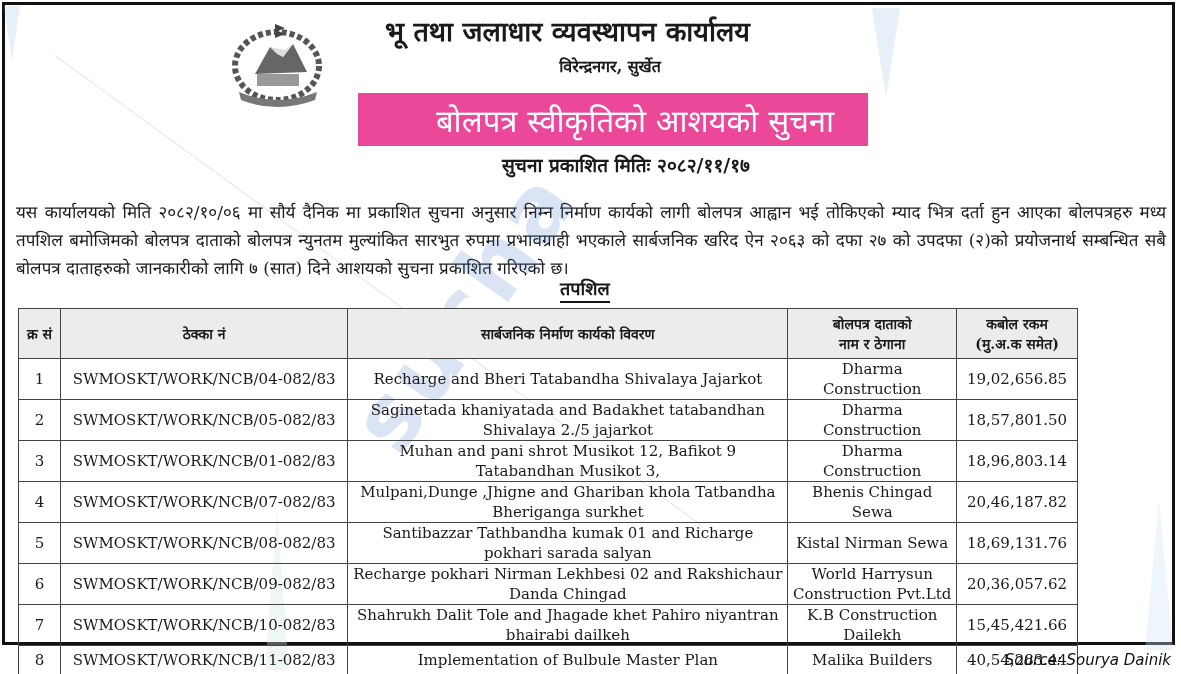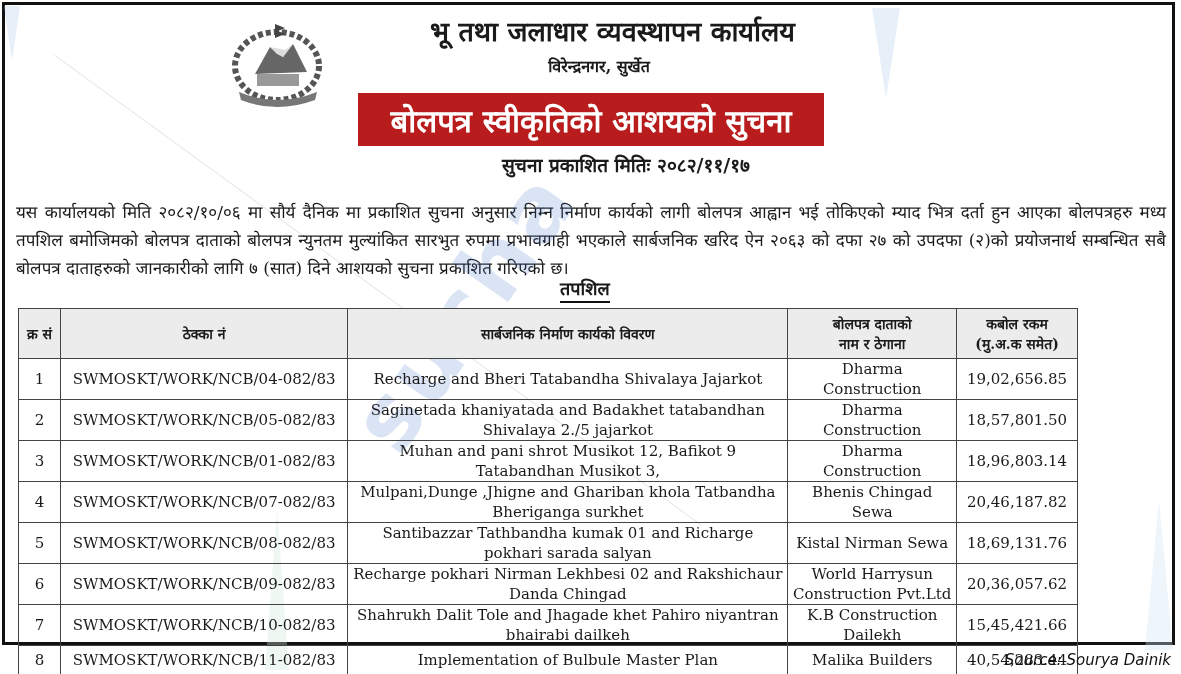--- a/index.html
+++ b/index.html
@@ -6,23 +6,23 @@
     body { width: 1181px; height: 674px; position: relative; overflow: hidden; font-family: "DejaVu Serif", serif; color: #1a1a1a; }
     .frame { position: absolute; left: 2px; top: 2px; width: 1173px; height: 643px; border: 3px solid #111; box-sizing: border-box; background: #fff; }
     .watermark-arrow { position: absolute; width: 0; height: 0; opacity: 0.35; }
     .wm1 { left: 4px; top: 6px; border-left: 8px solid transparent; border-right: 8px solid transparent; border-top: 55px solid #b9d4ee; }
     .wm2 { left: 872px; top: 8px; border-left: 14px solid transparent; border-right: 14px solid transparent; border-top: 90px solid #b9d4ee; }
     .wm3 { left: 1145px; top: 500px; border-left: 14px solid transparent; border-right: 14px solid transparent; border-bottom: 150px solid #cfe3f4; }
     .wm4 { left: 265px; top: 510px; border-left: 12px solid transparent; border-right: 12px solid transparent; border-bottom: 160px solid #cfe8d8; }
     .wm-text { position: absolute; left: 330px; top: 410px; font-family: "DejaVu Sans", sans-serif; font-weight: bold; font-size: 90px; color: #3b6fc4; opacity: 0.18; transform: rotate(-55deg); transform-origin: left top; letter-spacing: 4px; }
     .diag { position: absolute; left: 55px; top: 55px; width: 800px; height: 1px; background: #e6e6e6; transform: rotate(36deg); transform-origin: left top; }
     .emblem { position: absolute; left: 225px; top: 22px; width: 105px; height: 86px; }
-    .title { position: absolute; left: 385px; top: 12px; width: 410px; text-align: right; font-size: 27px; font-weight: bold; white-space: nowrap; }
-    .subtitle { position: absolute; left: 469px; top: 55px; width: 260px; text-align: center; font-size: 16px; font-weight: bold; }
-    .banner { position: absolute; left: 358px; top: 93px; width: 466px; height: 53px; background: #b91c1c; color: #fff; font-size: 31px; font-weight: bold; display: flex; align-items: center; justify-content: center; white-space: nowrap; }
+    .title { position: absolute; left: 385px; top: 12px; width: 410px; text-align: left; font-size: 27px; font-weight: bold; white-space: nowrap; }
+    .subtitle { position: absolute; left: 480px; top: 55px; width: 260px; text-align: center; font-size: 16px; font-weight: bold; }
+    .banner { position: absolute; left: 358px; top: 93px; width: 466px; height: 53px; background: #ec4899; color: #fff; font-size: 31px; font-weight: normal; display: flex; align-items: center; justify-content: center; white-space: nowrap; padding-left: 44px; }
     .pubdate { position: absolute; left: 430px; top: 152px; width: 320px; text-align: right; font-size: 19px; font-weight: bold; white-space: nowrap; }
     .body-text { position: absolute; left: 16px; top: 198px; width: 1150px; font-size: 17px; line-height: 28px; text-align: justify; }
     .schedule-title { position: absolute; left: 560px; top: 276px; font-size: 18px; font-weight: bold; border-bottom: 2px solid #111; padding-bottom: 1px; }
     table.tenders { position: absolute; left: 18px; top: 308px; width: 1060px; border-collapse: collapse; font-size: 15px; }
     table.tenders th, table.tenders td { border: 1px solid #444; text-align: center; padding: 0 4px; }
     table.tenders th { background: #ececec; font-weight: bold; font-size: 14px; height: 49px; line-height: 20px; }
     table.tenders td { height: 28px; line-height: 20px; }
     .row-tall td { height: 38px; }
     .row-2line td { height: 46px; }
     .source { position: absolute; right: 10px; top: 651px; font-family: "DejaVu Sans", sans-serif; font-style: italic; font-size: 15px; color: #111; }

